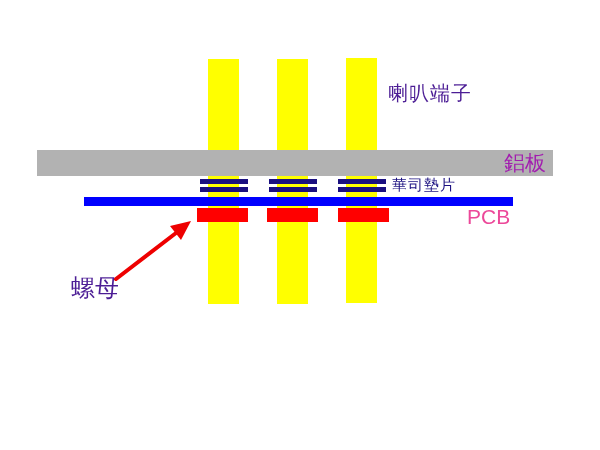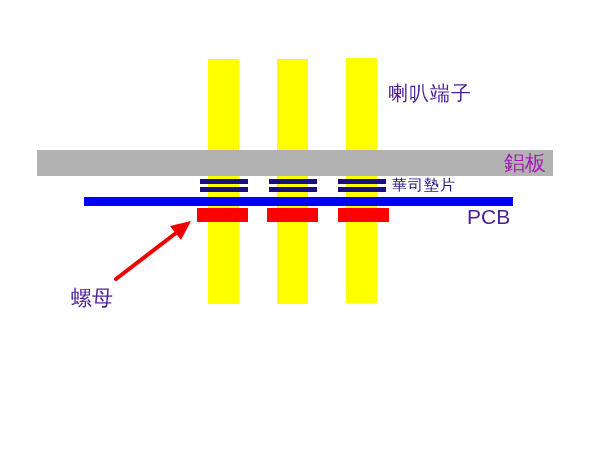--- a/index.html
+++ b/index.html
@@ -37,14 +37,14 @@
 <div class="abs red" style="left:338px;top:208px;width:51px;height:14px;"></div>
 
 <svg width="600" height="450">
   <line x1="116" y1="279" x2="176" y2="233" stroke="#ee0000" stroke-width="4" stroke-linecap="round"></line>
   <polygon points="191,221 170,226 181,240" fill="#ee0000"></polygon>
 </svg>
 
 <div class="label lbl-red" style="left:388px;top:80px;font-size:20px;letter-spacing:1px;">喇叭端子</div>
 <div class="label" style="left:504px;top:149px;font-size:21px;color:#a21caf;">鋁板</div>
 <div class="label" style="left:392px;top:176px;font-size:15px;color:#1a0f80;letter-spacing:1px;">華司墊片</div>
-<div class="label" style="left:467px;top:205px;font-size:21px;color:#4c1d95;font-family:'Liberation Sans', sans-serif;">PCB</div>
-<div class="label lbl-red" style="left:71px;top:284px;font-size:21px;">螺母</div>
+<div class="label" style="left:467px;top:205px;font-size:21px;color:#ec4899;font-family:'Liberation Sans', sans-serif;">PCB</div>
+<div class="label lbl-red" style="left:71px;top:272px;font-size:24px;">螺母</div>
 
 </body></html>

